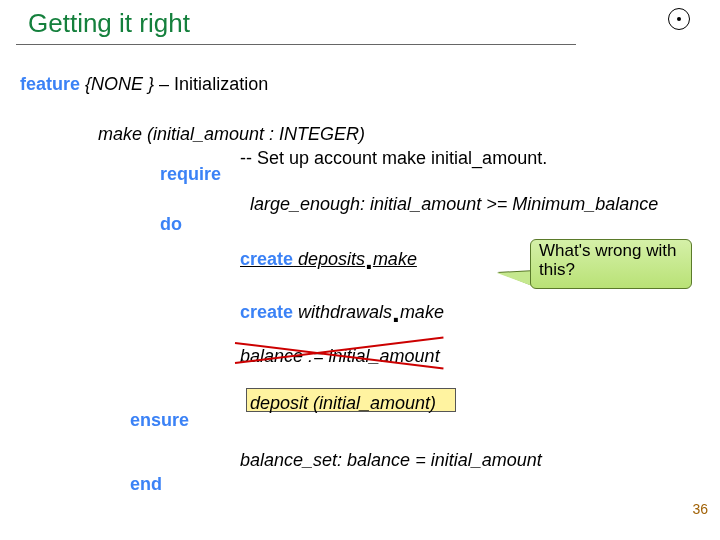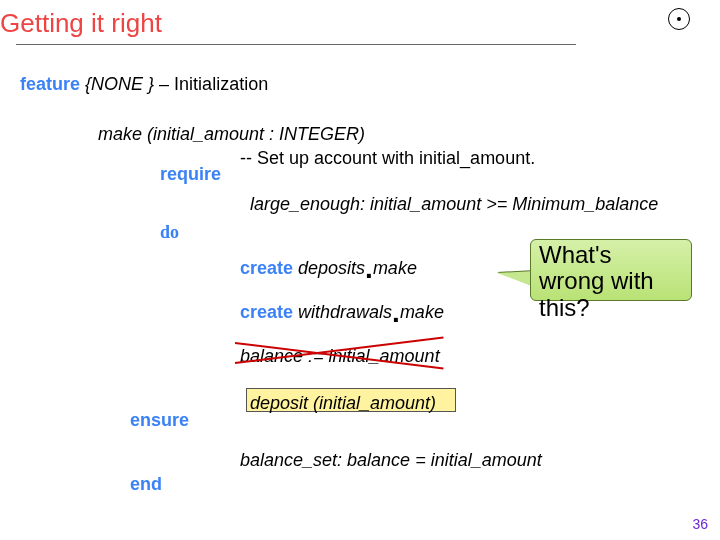--- a/index.html
+++ b/index.html
@@ -9,24 +9,24 @@
     height: 540px;
     background: #fff;
     font-family: "Trebuchet MS", Verdana, sans-serif;
     font-size: 18px;
     color: #000;
     position: relative;
     overflow: hidden;
   }
   .slide-title {
     position: absolute;
-    left: 0;
+    left: 28px;
     top: 8px;
     font-size: 26px;
-    color: #ef4444;
+    color: #15803d;
     font-weight: normal;
   }
   .title-rule {
     position: absolute;
     left: 16px;
     top: 44px;
     width: 560px;
     height: 1px;
     background: #666;
   }
@@ -48,25 +48,25 @@
     background: #000;
   }
   .content { position: absolute; left: 20px; top: 74px; width: 680px; }
   .line { position: absolute; white-space: nowrap; }
   .kw { font-weight: bold; color: #3b82f6; }
   .ital { font-style: italic; }
 
   .callout {
     position: absolute;
     left: 530px; top: 239px;
-    width: 162px; height: 62px;
+    width: 162px; height: 50px;
     background: linear-gradient(to bottom, #d5f0a8, #b9e276);
     border: 1px solid #5a7a2a;
     border-radius: 6px;
-    font-size: 24px;
+    font-size: 17px;
     padding: 2px 8px;
     line-height: 1.1;
   }
   .callout-tail {
     position: absolute;
     left: 497px; top: 271px;
     width: 0; height: 0;
     border-right: 38px solid #c5e88e;
     border-top: 2px solid transparent;
     border-bottom: 14px solid transparent;
@@ -100,23 +100,23 @@
     position: absolute;
     left: 226px; top: 388px;
     width: 210px; height: 24px;
     background: #fff3a0;
     border: 1px solid #555;
   }
 
   .pagenum {
     position: absolute;
     right: 12px;
-    bottom: 8px;
+    bottom: 23px;
     font-size: 14px;
-    color: #6d28d9;
+    color: #a16207;
   }
   .bigdot { font-size: 28px; line-height: 0; position: relative; top: 4px; font-weight: bold; }
 </style>
 </head>
 <body>
 
 <div class="slide-title">Getting it right</div>
 <div class="title-rule"></div>
 <div class="logo"></div>
 
@@ -126,29 +126,29 @@
     <span class="kw">feature</span>
     <span class="ital">{NONE }</span>
     <span> – Initialization</span>
   </div>
 
   <div class="line ital" style="left:78px; top:50px;">
     <span>make</span><span> (initial_amount </span><span>: INTEGER)</span>
   </div>
 
   <div class="line" style="left:220px; top:74px;">
-    <span>-- Set up account with initial_amount.</span>
+    <span>-- Set up account make initial_amount.</span>
   </div>
 
   <div class="line kw" style="left:140px; top:90px;">require</div>
   <div class="line ital" style="left:220px; top:120px;margin-left:10px;">large_enough: initial_amount &gt;= Minimum_balance</div>
 
-  <div class="line kw" style="left:140px; top:148px;font-family:Liberation Serif, serif;">do</div>
+  <div class="line kw" style="left:140px; top:140px;">do</div>
 
-  <div class="line" style="left:220px; top:184px;">
+  <div class="line" style="left:220px; top:175px;text-decoration:underline;">
     <span class="kw">create</span><span class="ital"> deposits</span><span class="bigdot">.</span><span class="ital">make</span>
   </div>
 
   <div class="line" style="left:220px; top:228px;">
     <span class="kw">create</span><span class="ital"> withdrawals</span><span class="bigdot">.</span><span class="ital">make</span>
   </div>
 
   <div class="line ital" style="left:220px; top:272px;">balance := initial_amount</div>
   <div class="cross" style="left:215px; top:262px;">
     <div class="l1"></div>

